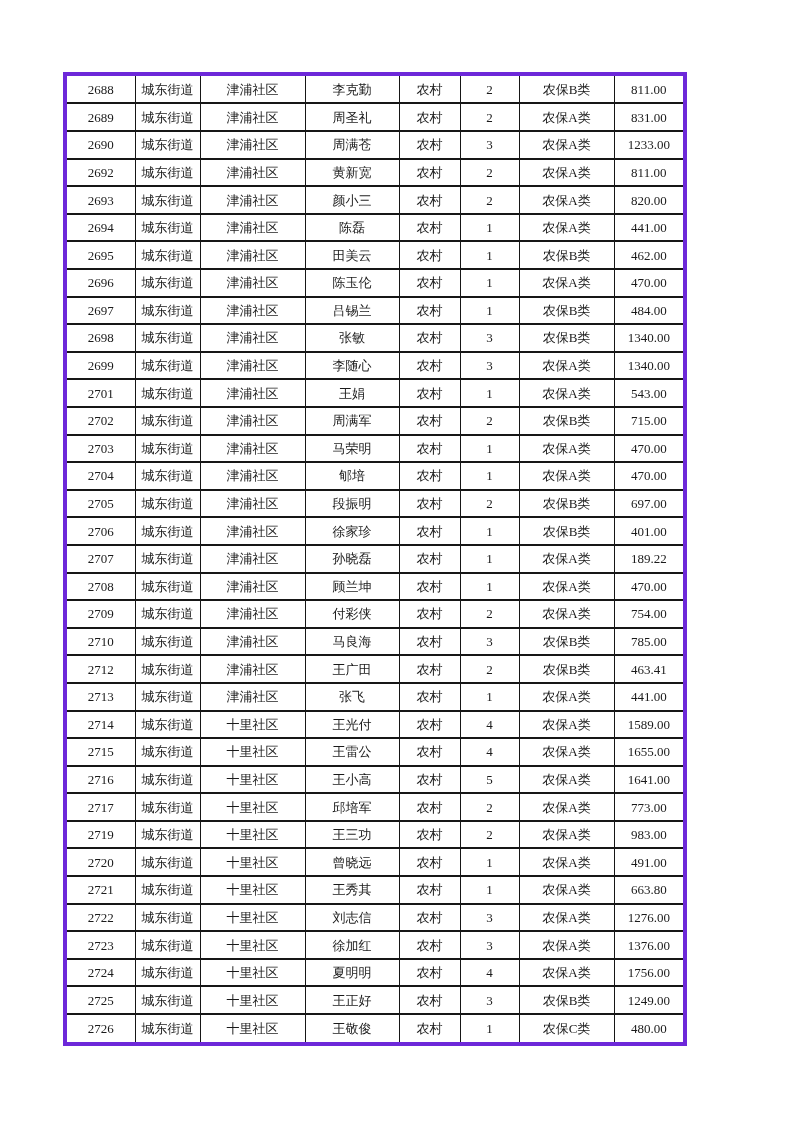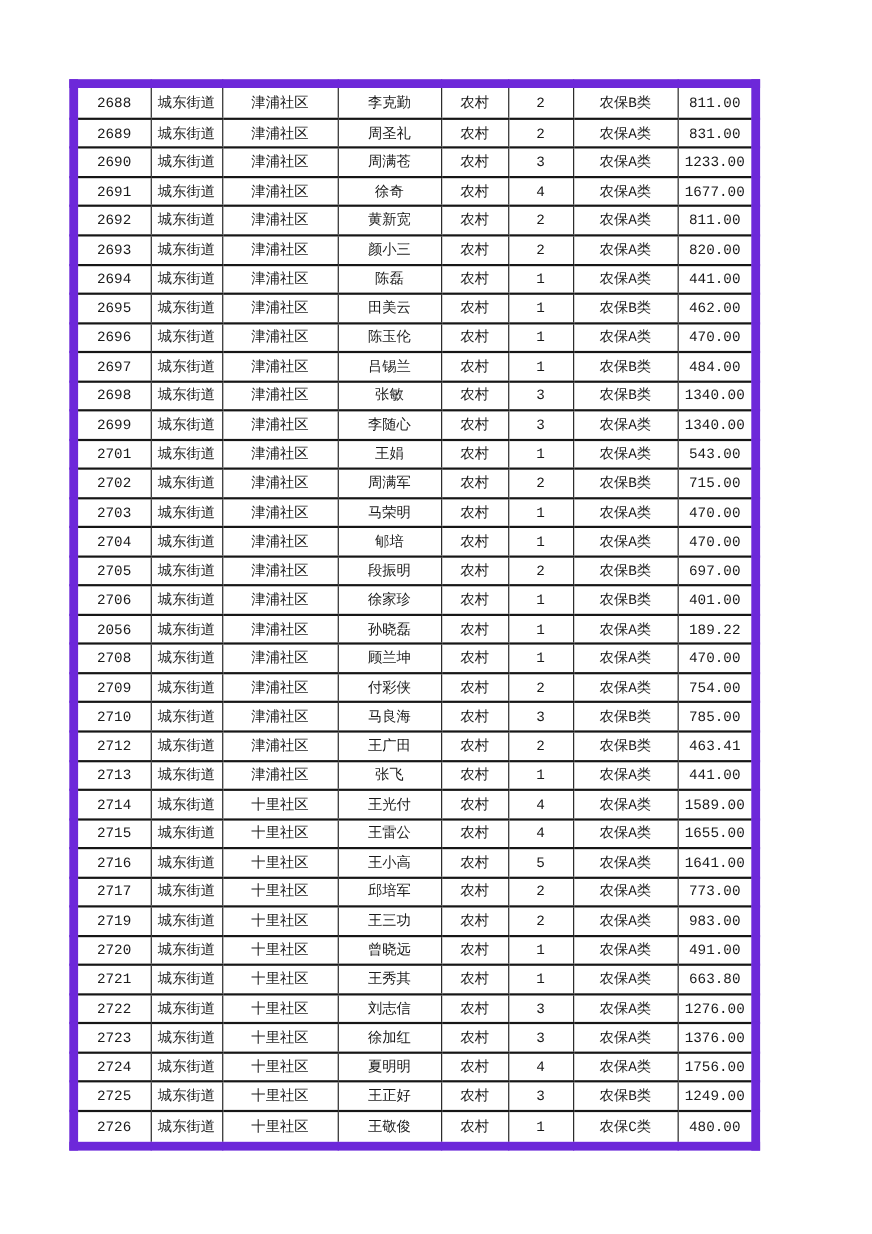--- a/index.html
+++ b/index.html
@@ -20,22 +20,21 @@
     overflow: hidden;
   }
   table.grid {
     position: absolute;
     left: 63px;
     top: 72px;
     width: 620px;
     height: 974px;
     border-collapse: collapse;
     table-layout: fixed;
-    border: 8px solid #6d28d9;
-    font-family: Liberation Mono, monospace;
+    border: 4px solid #6d28d9;
   }
   table.grid td {
     border-left: 1px solid #161616;
     border-right: 1px solid #161616;
     border-top: 2px solid #161616;
     border-bottom: 2px solid #161616;
     text-align: center;
     vertical-align: middle;
     font-size: 13px;
     line-height: 1;
@@ -85,30 +84,20 @@
           <td>2690</td>
           <td>城东街道</td>
           <td>津浦社区</td>
           <td>周满苍</td>
           <td>农村</td>
           <td>3</td>
           <td>农保A类</td>
           <td>1233.00</td>
         </tr>
         <tr>
-          <td>2691</td>
-          <td>城东街道</td>
-          <td>津浦社区</td>
-          <td>徐奇</td>
-          <td>农村</td>
-          <td>4</td>
-          <td>农保A类</td>
-          <td>1677.00</td>
-        </tr>
-        <tr>
           <td>2692</td>
           <td>城东街道</td>
           <td>津浦社区</td>
           <td>黄新宽</td>
           <td>农村</td>
           <td>2</td>
           <td>农保A类</td>
           <td>811.00</td>
         </tr>
         <tr>
@@ -235,21 +224,21 @@
           <td>2706</td>
           <td>城东街道</td>
           <td>津浦社区</td>
           <td>徐家珍</td>
           <td>农村</td>
           <td>1</td>
           <td>农保B类</td>
           <td>401.00</td>
         </tr>
         <tr>
-          <td>2056</td>
+          <td>2707</td>
           <td>城东街道</td>
           <td>津浦社区</td>
           <td>孙晓磊</td>
           <td>农村</td>
           <td>1</td>
           <td>农保A类</td>
           <td>189.22</td>
         </tr>
         <tr>
           <td>2708</td>

